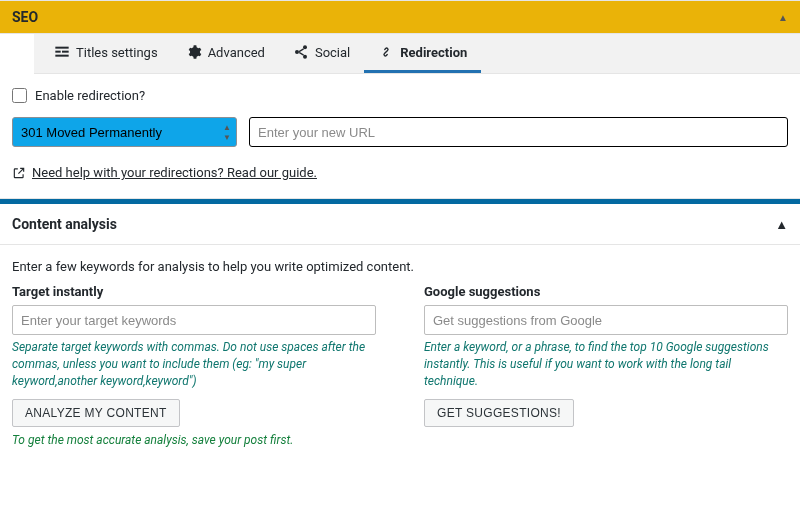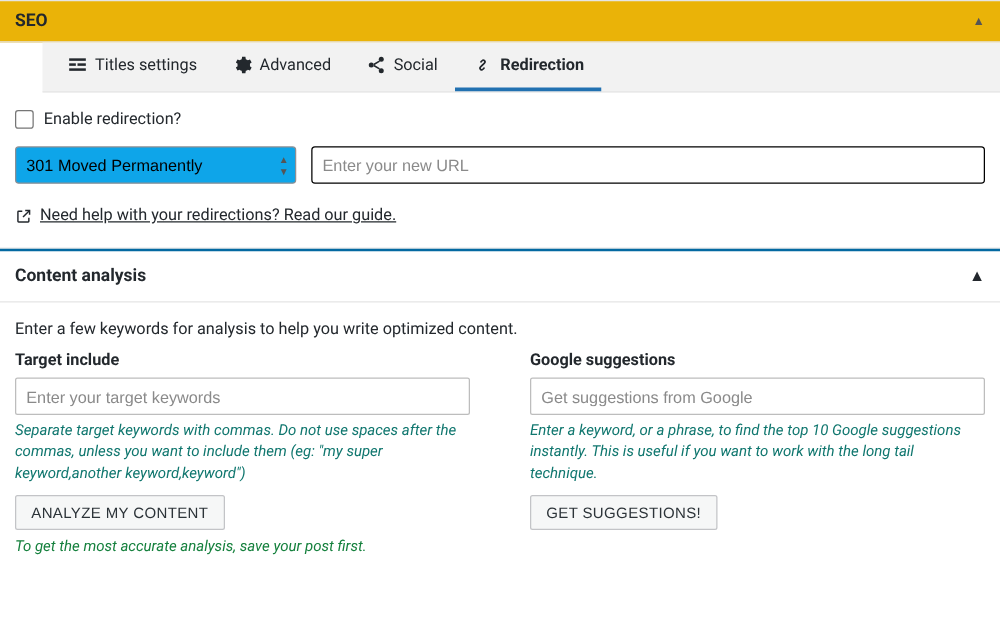--- a/index.html
+++ b/index.html
@@ -95,21 +95,21 @@
     display: flex; align-items: center; gap: 6px;
     margin-top: 18px;
   }
   .help-row a { color: #23282d; text-decoration: underline; font-size: 13px; }
   .ext-icon { width: 14px; height: 14px; color: #23282d; }
 
   
   .sub-header {
     display: flex; justify-content: space-between; align-items: center;
     padding: 12px 12px; border-bottom: 1px solid #e5e5e5;
-    border-top: 2px solid #0369a1;
+    border-top: 5px solid #0369a1;
   }
   .sub-header h3 { font-size: 14px; font-weight: 700; }
 
   .intro { padding: 14px 12px 10px 12px; font-size: 13px; }
 
   .two-col {
     display: flex;
     gap: 48px;
     padding: 0 12px 18px 12px;
   }
@@ -223,21 +223,21 @@
 
 <div class="sub-header">
   <h3>Content analysis</h3>
   <span class="caret">▲</span>
 </div>
 
 <p class="intro">Enter a few keywords for analysis to help you write optimized content.</p>
 
 <div class="two-col">
   <div class="col">
-    <label class="form-label">Target include</label>
+    <label class="form-label">Target instantly</label>
     <input type="text" placeholder="Enter your target keywords" style="">
     <p class="desc">Separate target keywords with commas. Do not use spaces after the commas, unless you want to include them (eg: "my super keyword,another keyword,keyword")</p>
     <button class="secondary">ANALYZE MY CONTENT</button>
     <p class="after-btn">To get the most accurate analysis, save your post first.</p>
   </div>
 
   <div class="col">
     <label class="form-label">Google suggestions</label>
     <input type="text" placeholder="Get suggestions from Google" style="">
     <p class="desc">Enter a keyword, or a phrase, to find the top 10 Google suggestions instantly. This is useful if you want to work with the long tail technique.</p>

